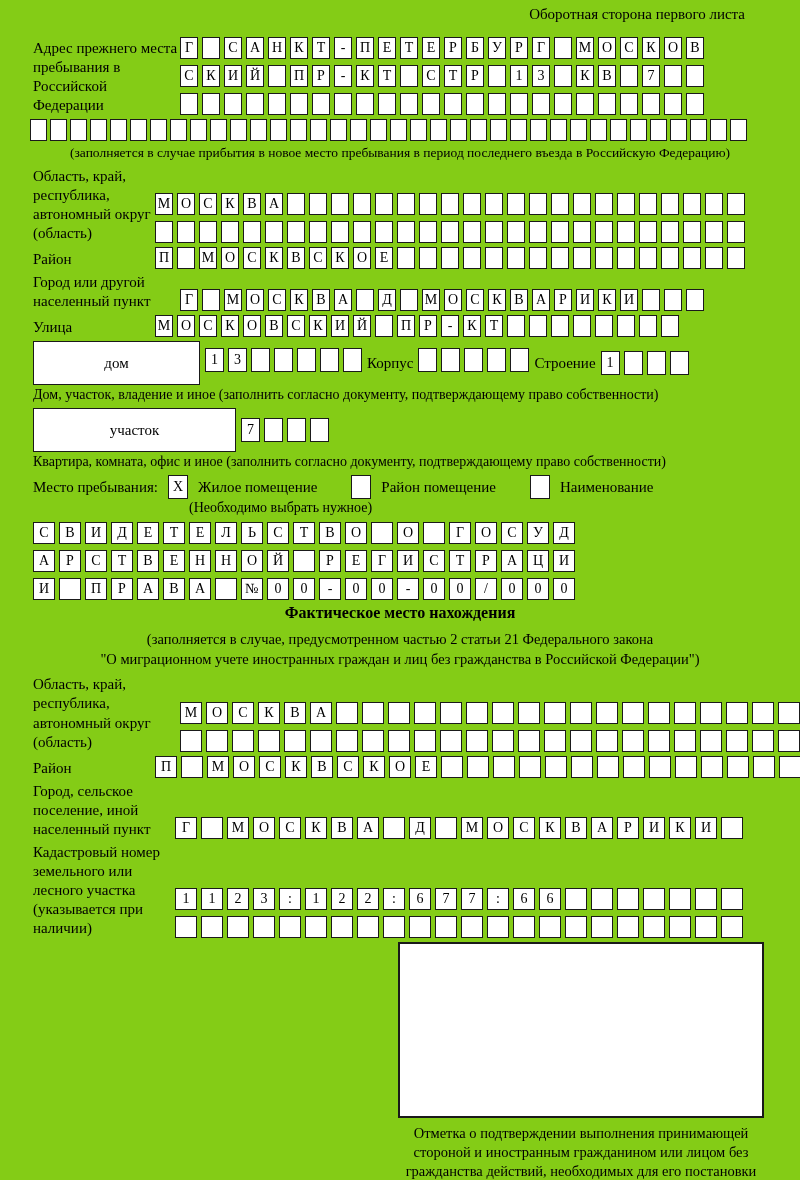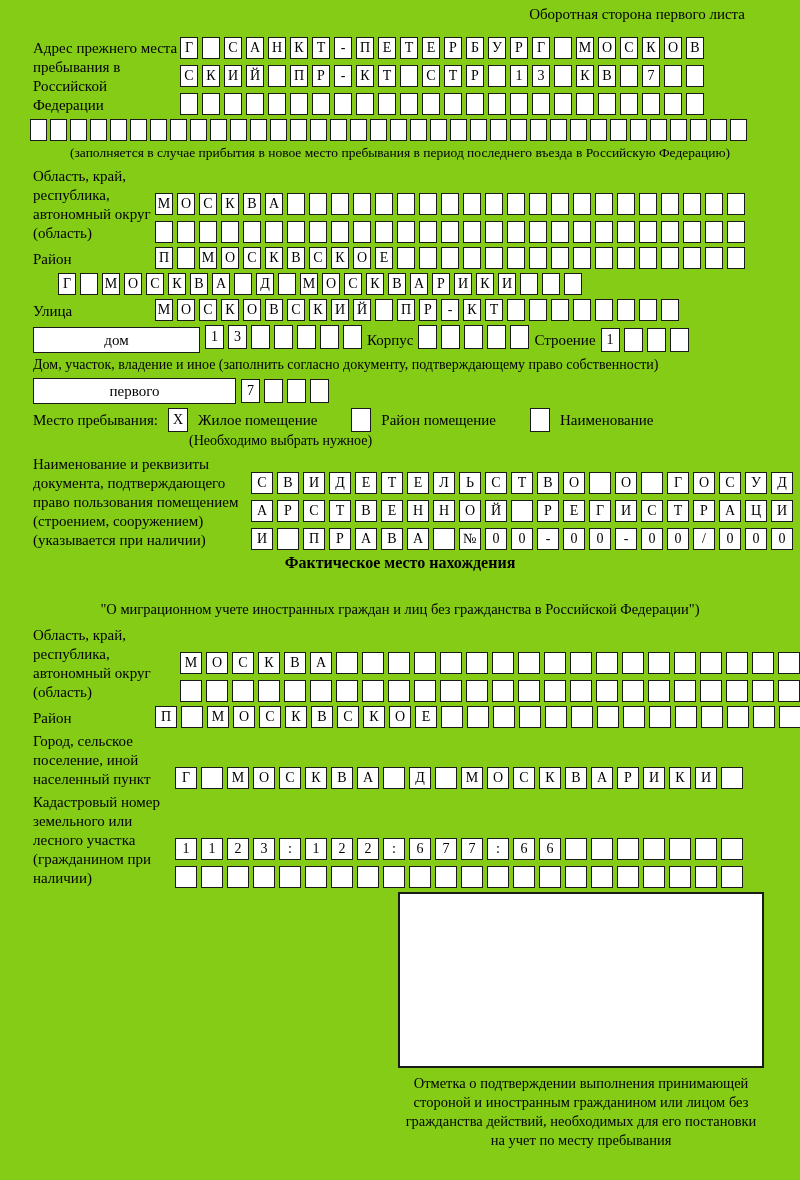--- a/index.html
+++ b/index.html
@@ -22,21 +22,21 @@
     font-size:14px;background:#fff;box-sizing:border-box;
   }
   .tight .cell{width:17px;} .tight{gap:3px;}
   .wide22 .cell{width:22px;}
   .fullrow{margin:2px 0 4px -3px;}
   .footnote{text-align:center;font-size:13.5px;margin:2px 0 6px 0;}
   .sec-title{text-align:center;font-weight:bold;font-size:16px;margin:4px 0 8px 0;}
   .inline-label{font-size:15px;white-space:nowrap;}
   .houserow{display:flex;align-items:center;gap:5px;margin:4px 0 2px 0;}
   .named-box{
-    border:1.6px solid #1a1a1a;height:26px;display:flex;align-items:center;justify-content:center;
+    border:1.6px solid #1a1a1a;height:44px;display:flex;align-items:center;justify-content:center;
     font-size:15px;box-sizing:border-box;flex:none;background:#fff;
   }
   .dom-box{width:167px;} .kv-box{width:203px;}
   .houserow .cell{height:24px;width:19px;}
   .note{font-size:14px;margin:2px 0 5px 0;}
   .checkrow{display:flex;align-items:center;gap:10px;margin:4px 0 1px 0;font-size:15px;}
   .checkrow .boxrow{margin:0;}
   .checkrow .cell{width:20px;height:24px;}
   .opt-gap{width:14px;}
   .subnote{font-size:14px;margin:1px 0 6px 156px;}
@@ -270,20 +270,21 @@
           <span class="cell"></span>
           <span class="cell"></span>
           <span class="cell"></span>
           <span class="cell"></span>
           <span class="cell"></span>
         </div>
     </div>
   </div>
 
   <div class="field">
+    <div class="label w120">Город или другой населенный пункт</div>
     <div class="rows ml25">
       <div class="boxrow">
           <span class="cell">Г</span>
           <span class="cell"></span>
           <span class="cell">М</span>
           <span class="cell">О</span>
           <span class="cell">С</span>
           <span class="cell">К</span>
           <span class="cell">В</span>
           <span class="cell">А</span>
@@ -362,28 +363,29 @@
     <div class="boxrow">
         <span class="cell">1</span>
         <span class="cell"></span>
         <span class="cell"></span>
         <span class="cell"></span>
       </div>
   </div>
   <div class="note">Дом, участок, владение и иное (заполнить согласно документу, подтверждающему право собственности)</div>
 
   <div class="houserow">
-    <div class="named-box kv-box">первого</div>
+    <div class="named-box kv-box">участок</div>
     <div class="boxrow">
         <span class="cell">7</span>
         <span class="cell"></span>
         <span class="cell"></span>
         <span class="cell"></span>
       </div>
   </div>
+  <div class="note">Квартира, комната, офис и иное (заполнить согласно документу, подтверждающему право собственности)</div>
 
   <div class="checkrow">
     <span>Место пребывания:</span>
     <div class="boxrow">
         <span class="cell">X</span>
       </div>
     <span>Жилое помещение</span>
     <span class="opt-gap"></span>
     <div class="boxrow">
         <span class="cell"></span>
@@ -391,21 +393,20 @@
     <span>Район помещение</span>
     <span class="opt-gap"></span>
     <div class="boxrow">
         <span class="cell"></span>
       </div>
     <span>Наименование</span>
   </div>
   <div class="subnote">(Необходимо выбрать нужное)</div>
 
   <div class="field">
-    <div class="label w215">Наименование и реквизиты документа, подтверждающего право пользования помещением (строением, сооружением) (указывается при наличии)</div>
     <div class="rows">
       <div class="boxrow wide22">
           <span class="cell">С</span>
           <span class="cell">В</span>
           <span class="cell">И</span>
           <span class="cell">Д</span>
           <span class="cell">Е</span>
           <span class="cell">Т</span>
           <span class="cell">Е</span>
           <span class="cell">Л</span>
@@ -467,21 +468,21 @@
           <span class="cell">/</span>
           <span class="cell">0</span>
           <span class="cell">0</span>
           <span class="cell">0</span>
         </div>
     </div>
   </div>
 
   <div class="sec-title">Фактическое место нахождения</div>
   <div class="act-note">
-    <br>
+    <span>(заполняется в случае, предусмотренном частью 2 статьи 21 Федерального закона</span><br>
     <span>"О миграционном учете иностранных граждан и лиц без гражданства в Российской Федерации")</span>
   </div>
 
   <div class="field">
     <div class="label w145">Область, край, республика, автономный округ (область)</div>
     <div class="rows">
       <div class="boxrow wide22">
           <span class="cell">М</span>
           <span class="cell">О</span>
           <span class="cell">С</span>
@@ -593,21 +594,21 @@
           <span class="cell">Р</span>
           <span class="cell">И</span>
           <span class="cell">К</span>
           <span class="cell">И</span>
           <span class="cell"></span>
         </div>
     </div>
   </div>
 
   <div class="field">
-    <div class="label w140">Кадастровый номер земельного или лесного участка (гражданином при наличии)</div>
+    <div class="label w140">Кадастровый номер земельного или лесного участка (указывается при наличии)</div>
     <div class="rows">
       <div class="boxrow wide22">
           <span class="cell">1</span>
           <span class="cell">1</span>
           <span class="cell">2</span>
           <span class="cell">3</span>
           <span class="cell">:</span>
           <span class="cell">1</span>
           <span class="cell">2</span>
           <span class="cell">2</span>

